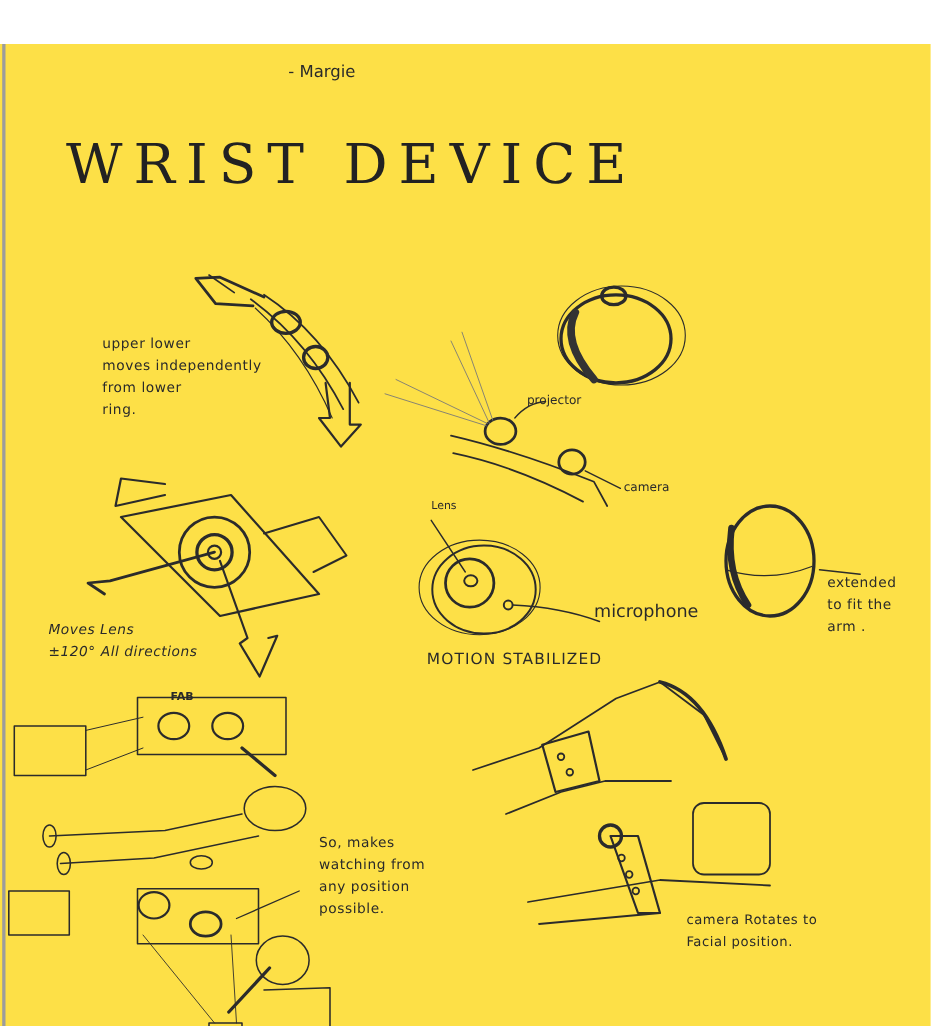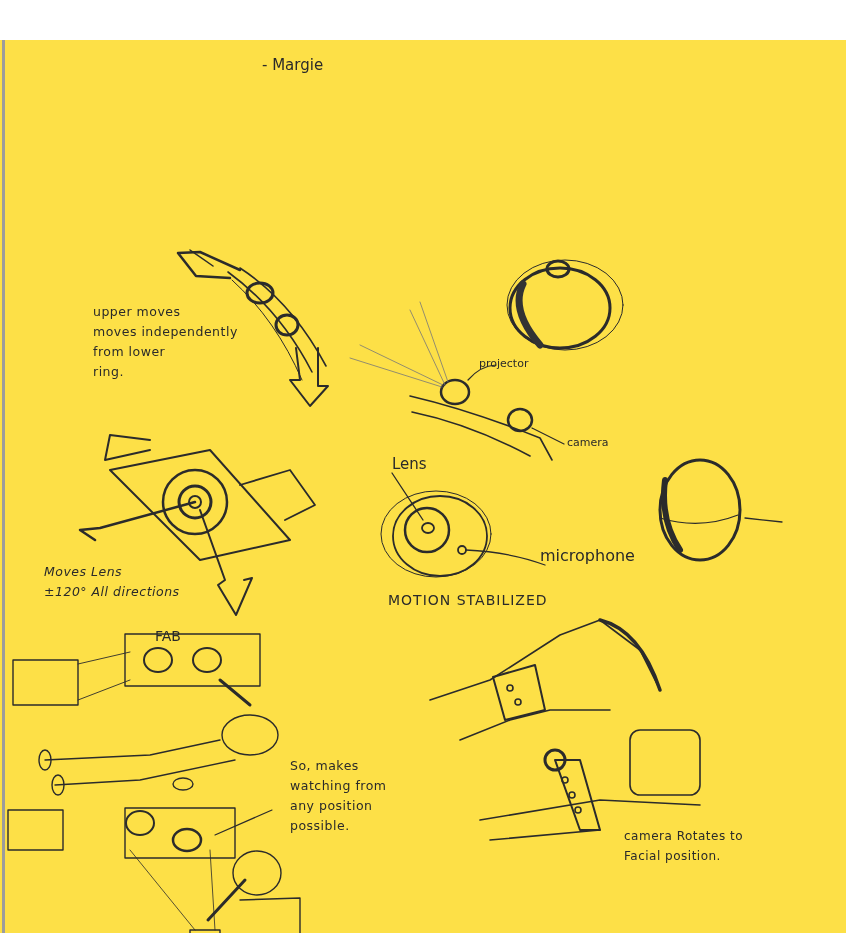--- a/index.html
+++ b/index.html
@@ -8,29 +8,29 @@
   .page { position:absolute; left:0; top:0; width:846px; height:933px; background:#fde047;margin-top:40px; }
   .left-border { position:absolute; left:2px; top:0; width:3px; height:933px; background:#9c9c9c; }
   .sketch { position:absolute; left:0; top:0; width:850px; height:933px; }
   .hand { position:absolute; font-family:"DejaVu Sans", sans-serif; color:#2a2a2a; white-space:nowrap; }
   .sig { left:262px; top:16px; font-size:15px; }
   .title { left:60px; top:80px; font-family:"DejaVu Serif", serif; font-size:50px; letter-spacing:10px; color:#222; font-weight:normal; }
   .note { font-size:12.5px; line-height:20px; letter-spacing:0.5px; }
   .n1 { left:93px; top:262px; }
   .n-proj { left:479px; top:317px; font-size:11px; }
   .n-cam { left:567px; top:396px; font-size:11px; }
-  .n-lens1 { left:392px; top:415px; font-size:15px; }
+  .n-lens1 { left:392px; top:415px; font-size:10px; }
   .n-mic { left:540px; top:506px; font-size:16px; }
   .n-ext { left:752px; top:480px; }
   .n-moves { left:44px; top:522px;font-style:italic; }
   .n-motion { left:388px; top:552px; font-size:14px; letter-spacing:1px; }
   .n-lay { left:290px; top:602px; }
   .n-so { left:290px; top:716px; }
   .n-camrot { left:624px; top:786px; font-size:12px; }
-  .fab { left:155px; top:588px; font-size:14px; }
+  .fab { left:155px; top:588px; font-size:10px;font-weight:bold; }
 </style>
 </head>
 <body>
 
 <div class="page">
   <div class="left-border"></div>
 
   <svg class="sketch" viewBox="0 0 850 933" fill="none" stroke="#2b2b2b" stroke-linecap="round" stroke-linejoin="round">
 
     <g stroke-width="1.6">
@@ -126,33 +126,39 @@
       <rect x="630" y="690" width="70" height="65" rx="10"></rect>
       <path d="M555 720 L580 790 L600 790 L580 720 Z" stroke-width="2"></path>
       <circle cx="565" cy="740" r="3"></circle>
         <circle cx="572" cy="755" r="3"></circle>
         <circle cx="578" cy="770" r="3"></circle>
       <circle cx="555" cy="720" r="10" stroke-width="3"></circle>
     </g>
   </svg>
 
   <div class="hand sig">- Margie</div>
+  <div class="hand title">WRIST DEVICE</div>
 
   <div class="hand note n1">
-    <div>upper moves</div>
+    <div>upper lower</div>
     <div>moves independently</div>
     <div>from lower</div>
     <div>ring.</div>
   </div>
 
   <div class="hand n-proj">projector</div>
   <div class="hand n-cam">camera</div>
   <div class="hand n-lens1">Lens</div>
   <div class="hand n-mic">microphone</div>
 
+  <div class="hand note n-ext">
+    <div>extended</div>
+    <div>to fit the</div>
+    <div>arm .</div>
+  </div>
 
   <div class="hand note n-moves">
     <div>Moves Lens</div>
     <div>±120° All directions</div>
   </div>
 
   <div class="hand n-motion">MOTION STABILIZED</div>
 
 
   <div class="hand note n-so">

